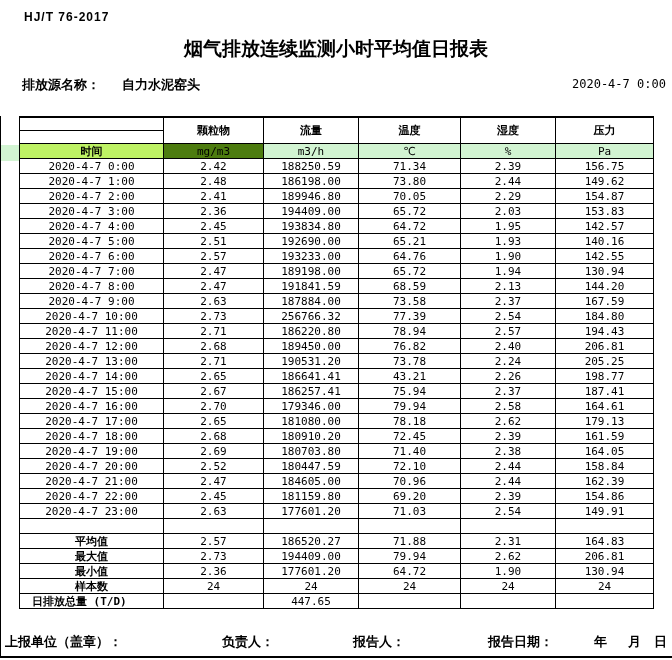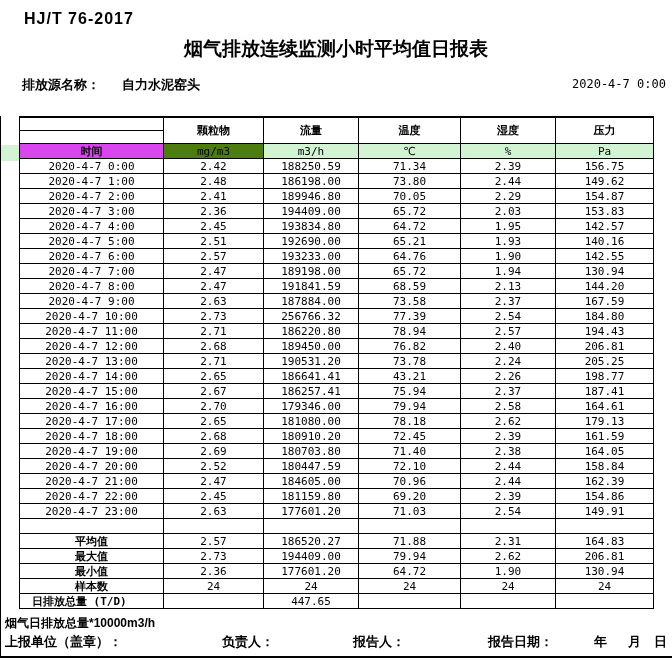--- a/index.html
+++ b/index.html
@@ -2,21 +2,21 @@
 <html><head>
 <meta charset="utf-8">
 <style>
   html,body{margin:0;padding:0;}
   body{
     width:672px;height:660px;background:#ffffff;color:#000;
     font-family:"Liberation Sans","DejaVu Sans",sans-serif;
     position:relative;overflow:hidden;
   }
   .page{position:absolute;inset:0;}
-  .std{position:absolute;left:24px;top:10px;font-size:16px;font-weight:bold;letter-spacing:1px;}
+  .std{position:absolute;left:24px;top:10px;font-size:12px;font-weight:bold;letter-spacing:1px;}
   .title{position:absolute;left:0;right:0;top:36px;text-align:center;font-size:19px;font-weight:bold;}
   .src-row{position:absolute;left:22px;top:76px;font-size:13px;font-weight:bold;}
   .src-name{margin-left:22px;}
   .date{position:absolute;left:572px;top:77px;font-size:12px;font-family:"DejaVu Sans Mono","DejaVu Sans",monospace;}
   table.report{
     position:absolute;left:19px;top:116px;width:634px;
     border-collapse:collapse;table-layout:fixed;
     border:1px solid #000;border-top:2px solid #000;
   }
   table.report td{
@@ -78,21 +78,21 @@
         <td class="param" rowspan="2">颗粒物</td>
         <td class="param" rowspan="2">流量</td>
         <td class="param" rowspan="2">温度</td>
         <td class="param" rowspan="2">湿度</td>
         <td class="param" rowspan="2">压力</td>
       </tr>
       <tr class="hh">
         <td></td>
       </tr>
       <tr class="unit-row">
-        <td class="time-hd green-bg" style="background: #d946ef;">时间</td>
+        <td class="time-hd green-bg" style="background: #bef264;">时间</td>
         <td class="green-bg" style="background: #4d7c0f;">mg/m3</td>
         <td class="green-bg" style="background: rgb(210, 244, 210);">m3/h</td>
         <td class="green-bg" style="background: rgb(210, 244, 210);">℃</td>
         <td class="green-bg" style="background: rgb(210, 244, 210);">%</td>
         <td class="green-bg" style="background: rgb(210, 244, 210);">Pa</td>
       </tr>
     </tbody>
     <tbody id="rows-body">
         <tr>
           <td>2020-4-7 0:00</td>
@@ -334,21 +334,20 @@
           <td class="sum-label left">日排放总量 (T/D)</td>
           <td></td>
           <td>447.65</td>
           <td></td>
           <td></td>
           <td></td>
         </tr>
       </tbody>
   </table>
 
-  <div class="note">烟气日排放总量*10000m3/h</div>
 
   <div class="sign-row">
     <span class="lbl-unit">上报单位（盖章）：</span>
     <span class="lbl-resp">负责人：</span>
     <span class="lbl-reporter">报告人：</span>
     <span class="lbl-date">报告日期：</span>
     <span class="lbl-year">年</span>
     <span class="lbl-month">月</span>
     <span class="lbl-day">日</span>
   </div>

